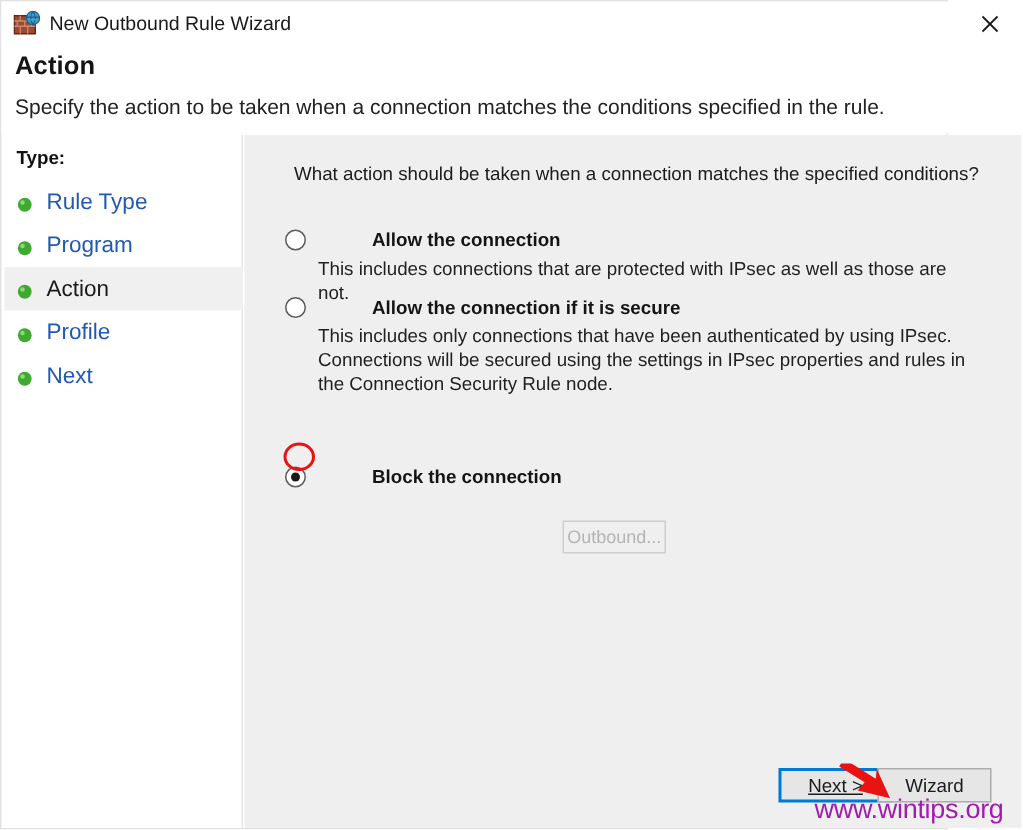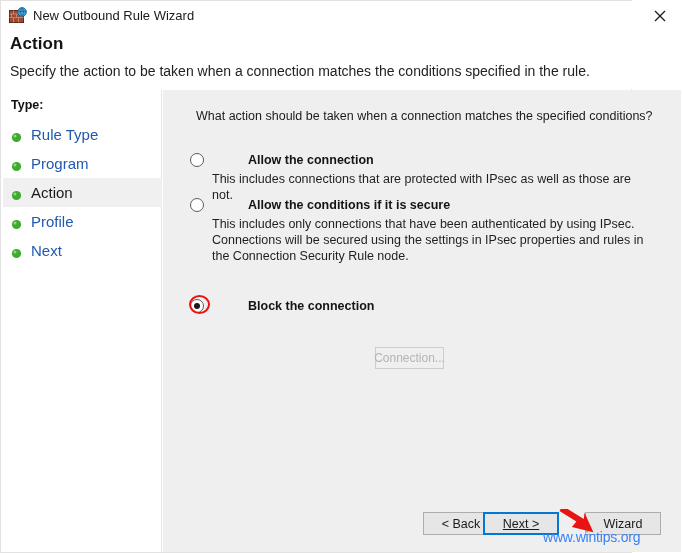--- a/index.html
+++ b/index.html
@@ -246,22 +246,22 @@
   }
   .annot-arrow {
     position: absolute;
     left: 553px; top: 508px;
     width: 60px; height: 45px;
     pointer-events: none;
   }
   .watermark {
     position: absolute;
     left: 542px; top: 528px;
-    font-size: 14px;
-    color: #3b82f6;
+    font-size: 18px;
+    color: #a21caf;
     font-family: "Liberation Sans", sans-serif;
     letter-spacing: -0.2px;
     pointer-events: none;
     white-space: nowrap;
   }
 </style>
 </head>
 <body>
 
 <div class="window">
@@ -365,38 +365,37 @@
       <div class="opt-row">
         <span class="radio"></span>
         <span class="opt-title">Allow the connection</span>
       </div>
       <div class="opt-desc">This includes connections that are protected with IPsec as well as those are not.</div>
     </div>
 
     <div class="option" style="top:107px;">
       <div class="opt-row">
         <span class="radio"></span>
-        <span class="opt-title">Allow the conditions if it is secure</span>
+        <span class="opt-title">Allow the connection if it is secure</span>
       </div>
       <div class="opt-desc">This includes only connections that have been authenticated by using IPsec.  Connections will be secured using the settings in IPsec properties and rules in the Connection Security Rule node.</div>
     </div>
 
-    <div class="customize-btn">Connection...</div>
-
-    <div class="option" style="top:208px;">
+    <div class="customize-btn">Outbound...</div>
+
+    <div class="option" style="top:220px;">
       <div class="opt-row">
         <span class="radio checked"></span>
         <span class="opt-title">Block the connection</span>
       </div>
     </div>
 
   </div>
 
-  <div class="btn" style="left:422px; top:511px;">&lt; Back</div>
-  <div class="btn default" style="left:482px; top:511px;text-decoration:underline;">Next &gt;</div>
+  <div class="btn default" style="left:518px; top:511px;text-decoration:underline;">Next &gt;</div>
   <div class="btn" style="left:584px; top:511px;">Wizard</div>
 
   <div class="annot-circle"></div>
 
   <div class="annot-arrow">
     <svg width="60" height="45" viewBox="0 0 60 45">
       <path d="M4 7 L29 7 L26 1 L44 13 L23 20 L24 13 L4 13 Z" fill="#e81313" transform="rotate(32 24 10)"></path>
     </svg>
   </div>
 

